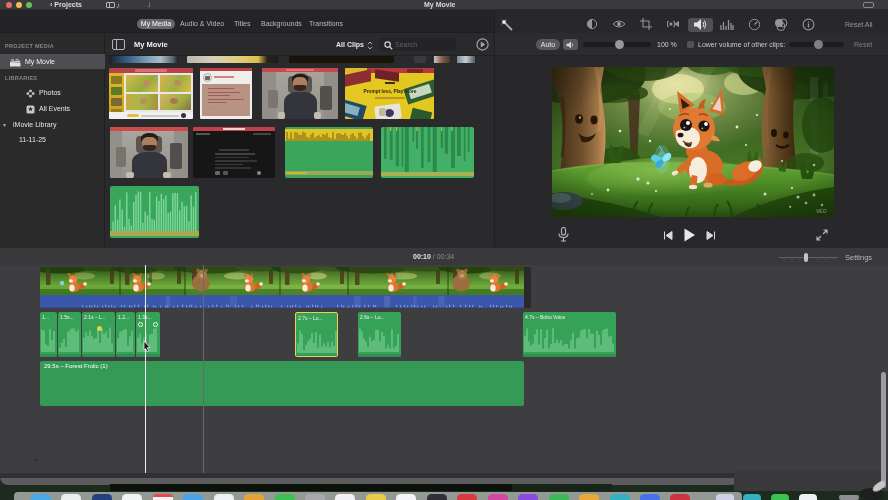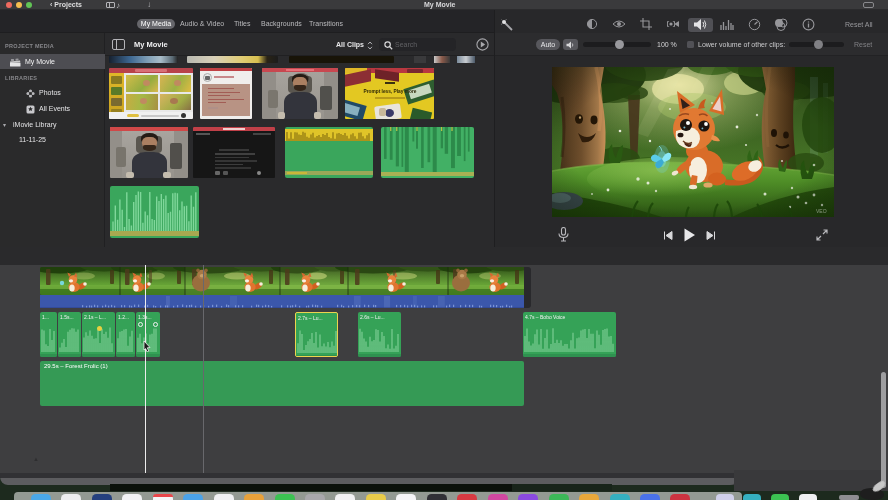--- a/index.html
+++ b/index.html
@@ -463,20 +463,29 @@
           <rect x="86.9" y="0" width="1.7" height="24.6" fill="#2c8a4a"></rect>
         </svg>
 <div class="abs" style="left:0;top:45px;width:93px;height:4px;background:#a8b054"></div>
 </div>
 <div class="abs" style="left:5px;top:130px;width:89px;height:52px;background:#3aa65c;border-radius:2px;overflow:hidden">
 <svg width="89" height="52">
           <path d="M3.0 45V35.4M5.3 45V19.4M7.6 45V33.7M9.9 45V13.5M12.2 45V23.8M14.5 45V40.9M16.8 45V6.3M19.1 45V33.1M21.4 45V39.6M23.7 45V15.9M26.0 45V8.9M28.3 45V5.4M30.6 45V6.1M32.9 45V36.8M35.2 45V25.6M37.5 45V29.3M39.8 45V5.9M42.1 45V33.0M44.4 45V33.9M46.7 45V10.6M49.0 45V15.1M51.3 45V8.1M53.6 45V12.9M55.9 45V9.6M58.2 45V27.1M60.5 45V25.7M62.8 45V7.2M65.1 45V6.7M67.4 45V7.2M69.7 45V24.3M72.0 45V15.6M74.3 45V20.3M76.6 45V19.8M78.9 45V35.2M81.2 45V9.5M83.5 45V20.7M85.8 45V6.2" stroke="#7fd79a" stroke-width="1.4" fill="none"></path>
         </svg>
 <div class="abs" style="left:0;top:45px;width:89px;height:5px;background:#a8a850"></div>
 </div>
+</div>
+<div class="abs" style="left:0;top:247px;width:888px;height:18px;background:#39393b;border-top:1px solid #2a2a2c">
+<div class="abs" style="left:413px;top:5px;font-size:7px;font-weight:bold;color:#e4e4e6">00:10 <span style="font-weight:normal;color:#8e8e92">/ 00:34</span></div>
+<div class="abs" style="left:779px;top:9px;width:59px;height:1px;background:#606064"></div>
+<svg class="abs" style="left:779px;top:6.5px" width="60" height="7" viewBox="0 0 60 7">
+        <path d="M5 2 V5 M13 2 V5 M21 2 V5 M39 2 V5 M47 2 V5 M55 2 V5" stroke="#55555a" stroke-width="0.8"></path>
+      </svg>
+<div class="abs" style="left:804px;top:5px;width:4px;height:9px;background:#c4c4c8;border-radius:2px"></div>
+<div class="abs" style="left:845px;top:4.5px;font-size:7.5px;color:#b6b6ba">Settings</div>
 </div>
 <div class="abs" style="left:494px;top:10px;width:1px;height:237px;background:#1e1e20"></div>
 <div class="abs" style="left:0;top:265px;width:888px;height:220px;background:#3e3e40">
 <svg class="abs" style="left:40px;top:2px;border-radius:2px 0 0 2px" width="484" height="28">
         <defs>
           <linearGradient id="fg" x1="0" y1="0" x2="0" y2="1">
 <stop offset="0" stop-color="#2b4c15"></stop>
             <stop offset="0.35" stop-color="#4d7f28"></stop>
             <stop offset="0.62" stop-color="#63a134"></stop>
             <stop offset="0.8" stop-color="#55912c"></stop>

